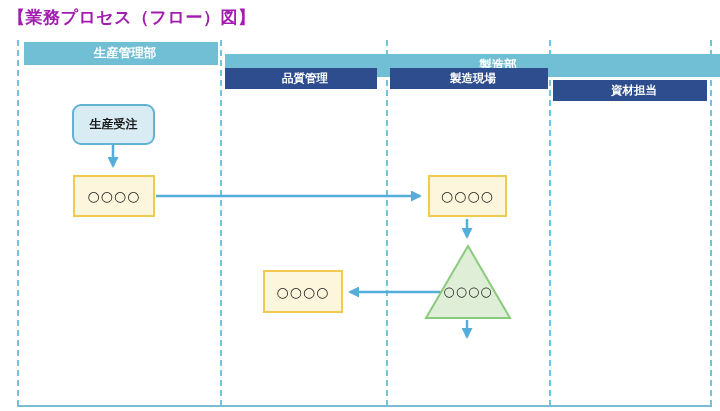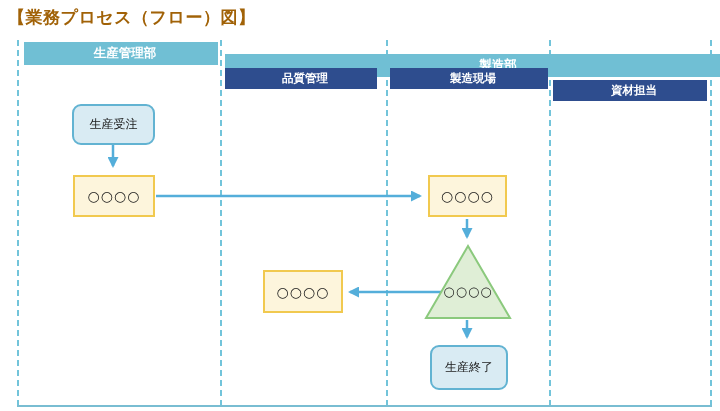--- a/index.html
+++ b/index.html
@@ -8,21 +8,21 @@
     background: #ffffff;
     font-family: "DejaVu Sans", "Liberation Sans", sans-serif;
     overflow: hidden;
     position: relative;
   }
   .page-title {
     position: absolute;
     left: 8px; top: 6px;
     font-size: 17px;
     font-weight: bold;
-    color: #a16207;
+    color: #a21caf;
     letter-spacing: 0.5px;
     white-space: nowrap;
   }
   .diagram { position: absolute; left: 0; top: 0; width: 720px; height: 411px; }
 
   .vline {
     position: absolute;
     top: 40px;
     height: 366px;
     width: 0;
@@ -56,21 +56,21 @@
     font-size: 11.5px;
   }
 
   .connectors { position: absolute; left: 0; top: 0; width: 720px; height: 411px; }
 
   .node {
     position: absolute;
     display: flex;
     align-items: center;
     justify-content: center;
-    font-weight: normal;
+    font-weight: bold;
     color: #1a1a1a;
     text-align: left;
     white-space: nowrap;
   }
   .node-terminal {
     background: #d9ebf3;
     border: 2px solid #62b3d2;
     border-radius: 9px;
     font-size: 12px;
   }
@@ -126,15 +126,14 @@
   <div class="node node-terminal" style="left:72px; top:104px; width:83px; height:41px;">生産受注</div>
 
   <div class="node node-process" style="left:73px; top:175px; width:82px; height:42px;">○○○○</div>
 
   <div class="node node-process" style="left:428px; top:175px; width:79px; height:42px;">○○○○</div>
 
   <div class="node node-process" style="left:263px; top:270px; width:80px; height:43px;">○○○○</div>
 
   <div class="decision-label" style="left:434px; top:284px; width:68px;">○○○○</div>
 
-  <div class="node node-terminal" style="left:430px; top:345px; width:78px; height:45px;">生産終了</div>
 
 </div>
 
 </body></html>

